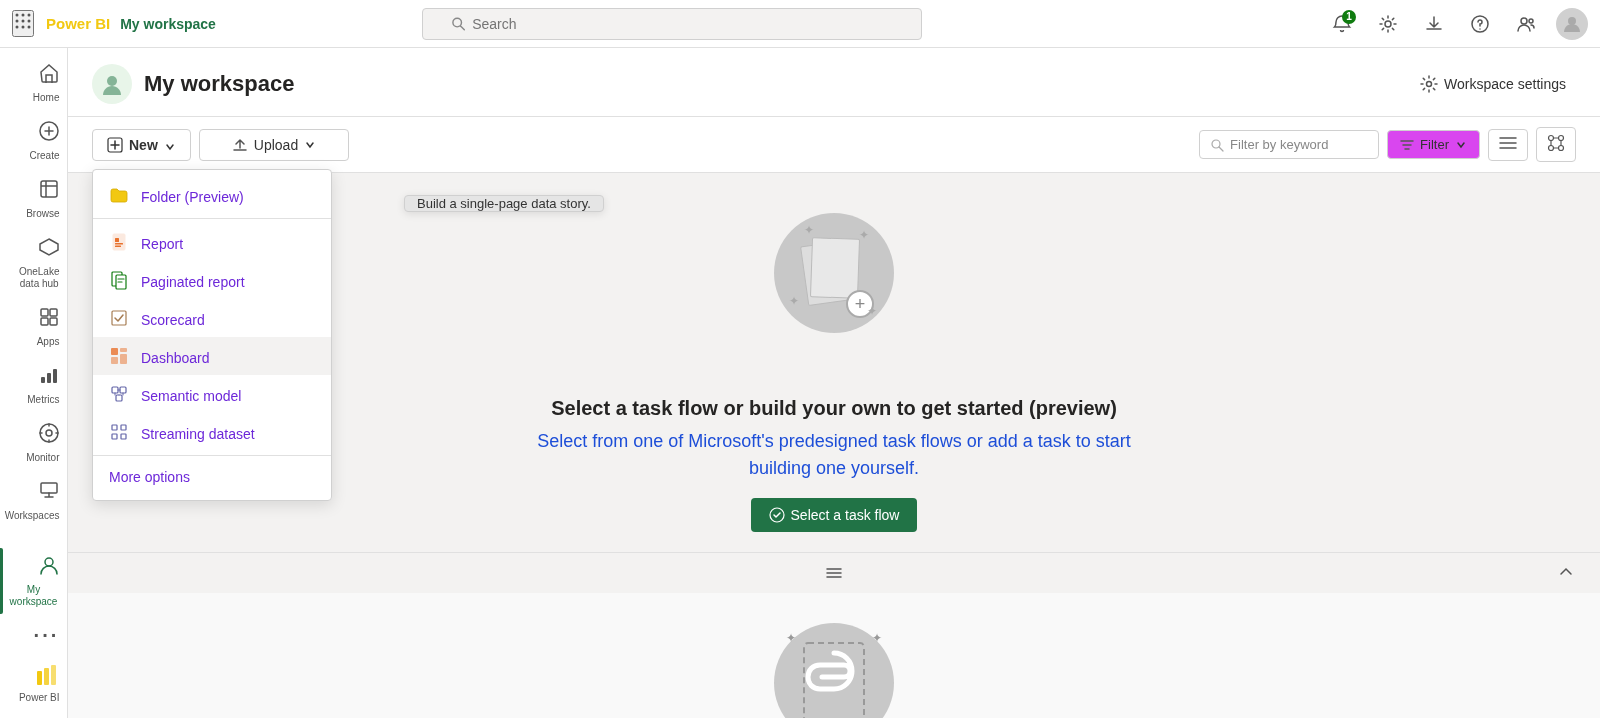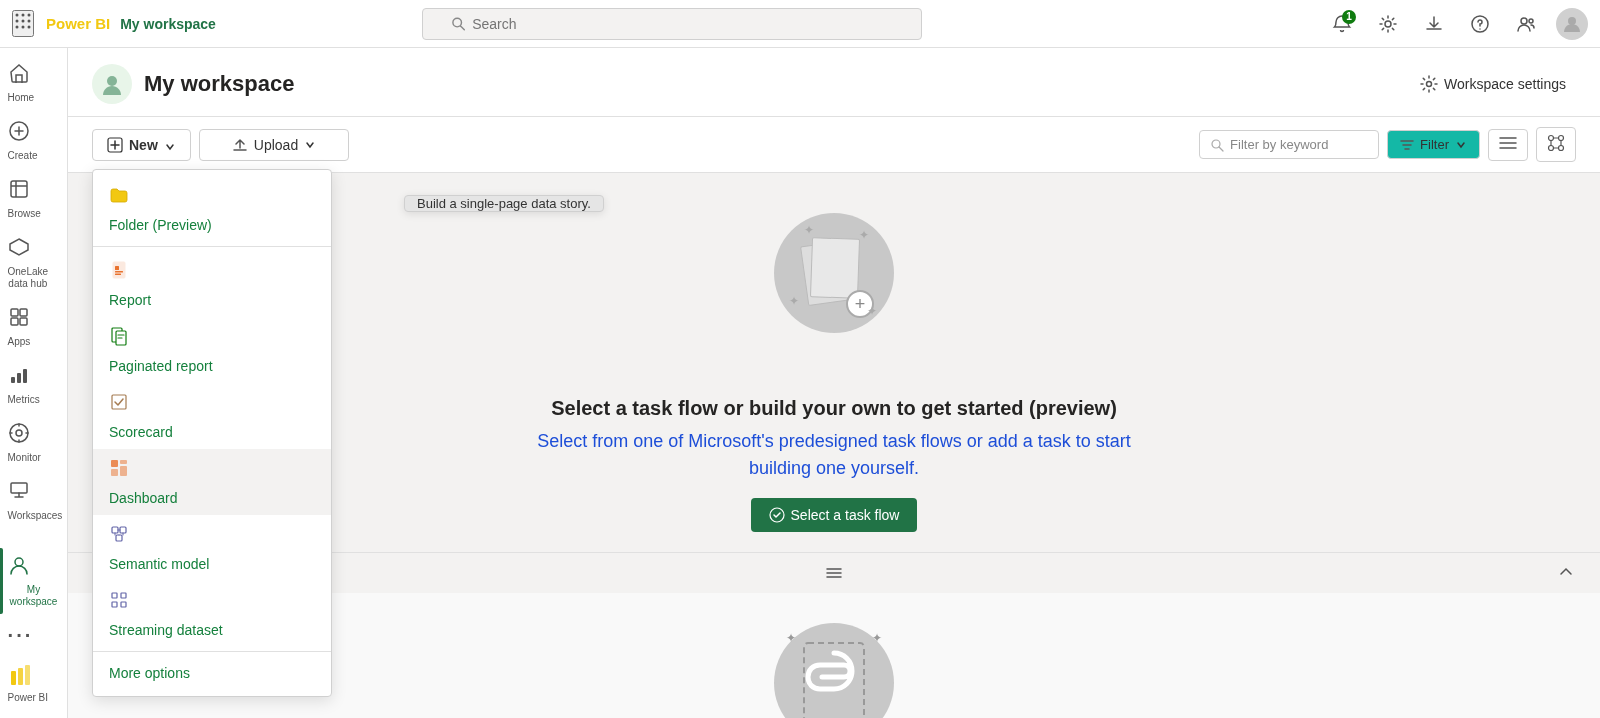--- a/index.html
+++ b/index.html
@@ -97,21 +97,21 @@
       display: flex;
       flex-direction: column;
       align-items: center;
       padding: 8px 0;
       gap: 4px;
       flex-shrink: 0;
     }
     .sidebar-item {
       display: flex;
       flex-direction: column;
-      align-items: flex-start;
+      align-items: flex-end;
       justify-content: center;
       width: 60px;
       padding: 6px 4px;
       border-radius: 6px;
       cursor: pointer;
       gap: 3px;
       color: #333;
     }
     .sidebar-icon { font-size: 20px; color: #555; }
     .sidebar-label { font-size: 10px; color: #555; text-align: center; line-height: 1.2; }
@@ -223,21 +223,21 @@
       border-radius: 4px;
       padding: 6px 10px;
       font-size: 13px;
       color: #888;
       width: 180px;
     }
     .filter-btn {
       display: flex;
       align-items: center;
       gap: 6px;
-      background: #14b8a6;
+      background: #d946ef;
       border: 1px solid #d0d0d0;
       border-radius: 4px;
       padding: 6px 12px;
       font-size: 13px;
       cursor: pointer;
       color: #333;
     }
     .view-btn {
       background: #fff;
       border: 1px solid #d0d0d0;
@@ -265,27 +265,26 @@
       background: #fff;
       border: 1px solid #d0d0d0;
       border-radius: 4px;
       box-shadow: 0 4px 16px rgba(0,0,0,0.12);
       width: 240px;
       z-index: 100;
       padding: 6px 0;
     }
     .dropdown-item {
       display: flex;
-      align-items: flex-start;
+      align-items: flex-end;
       gap: 12px;
       padding: 9px 16px;
       font-size: 14px;
-      color: #15803d;
-      cursor: pointer;
-      flex-direction: column;
+      color: #6d28d9;
+      cursor: pointer;
     }
     .dropdown-item.highlighted { background: #f3f2f1; }
     .dropdown-divider { height: 1px; background: #e0e0e0; margin: 4px 0; }
     .dropdown-icon { width: 20px; height: 20px; display: flex; align-items: center; justify-content: center; font-size: 16px; }
     .icon-folder { color: #f2c811; }
 
     
     .tooltip-bubble {
       position: absolute;
       left: 336px;

